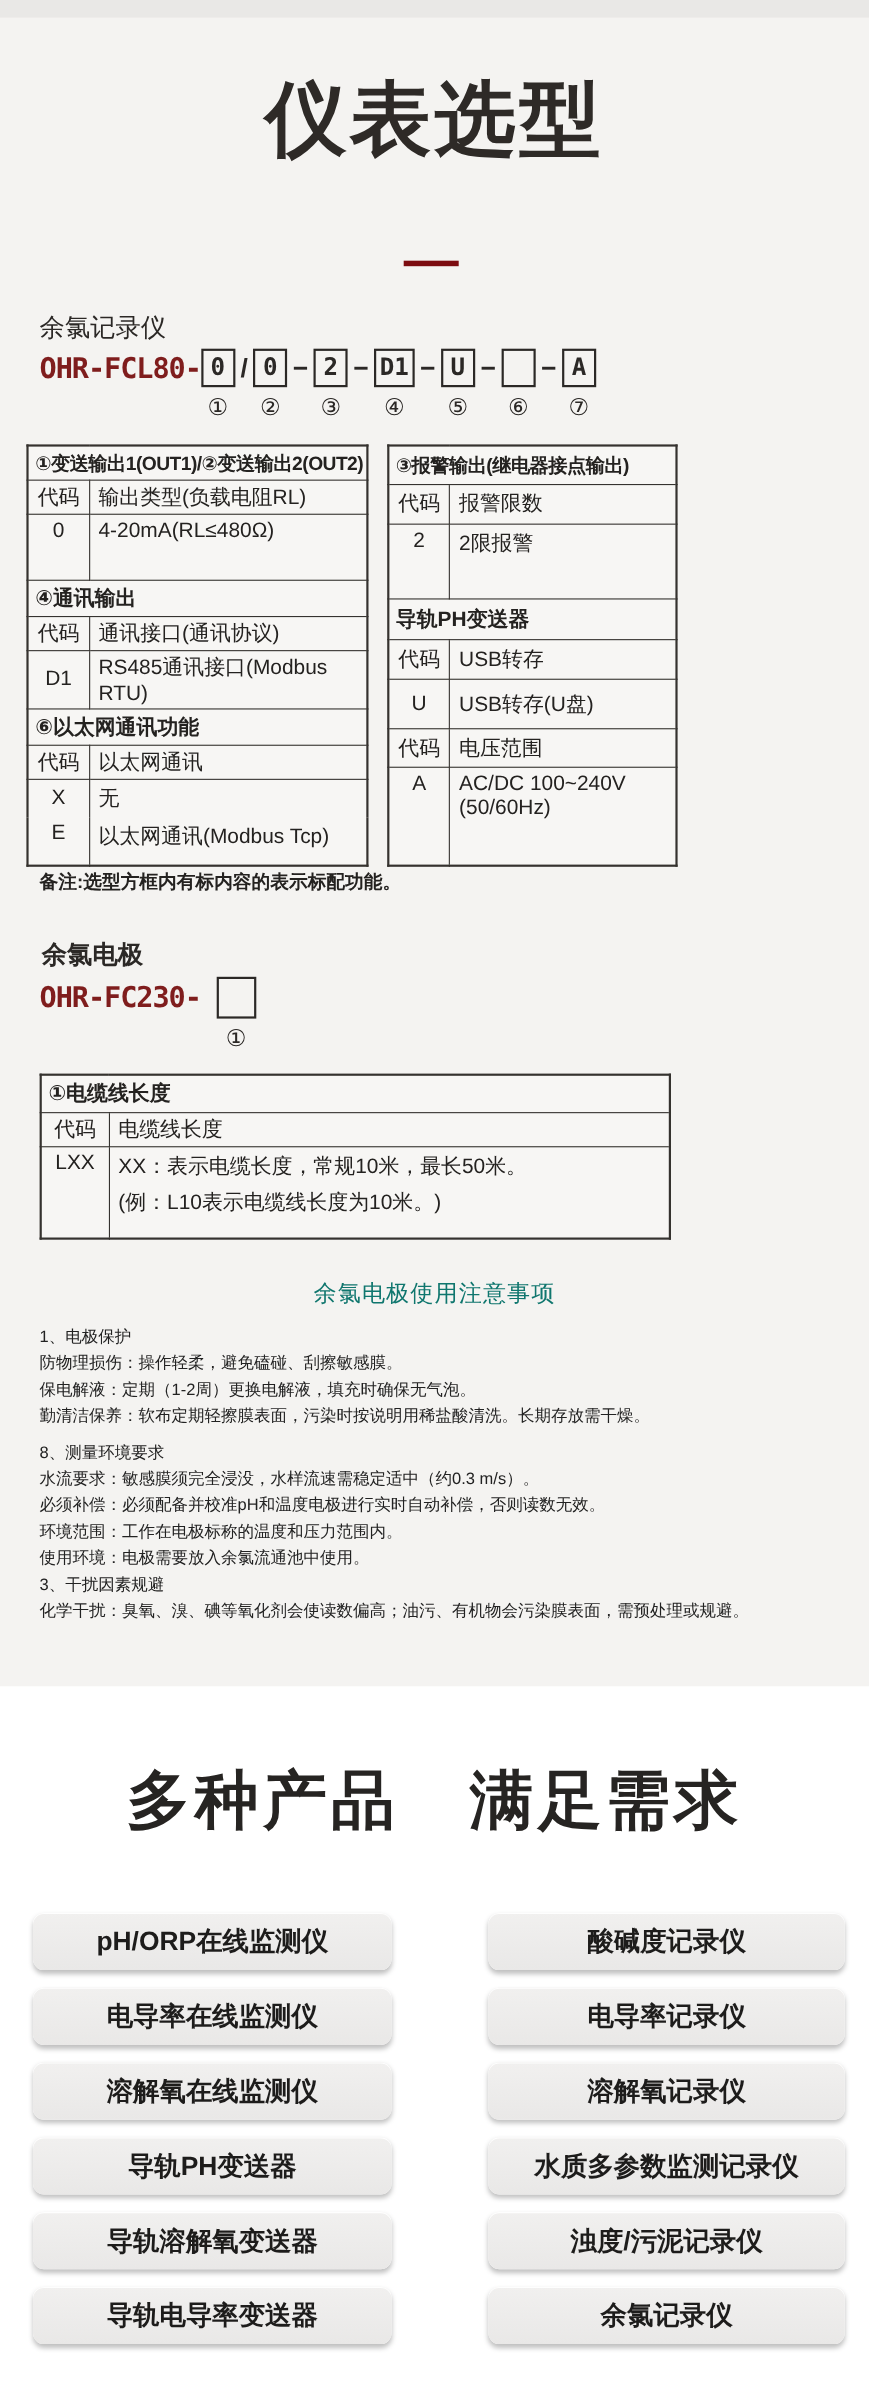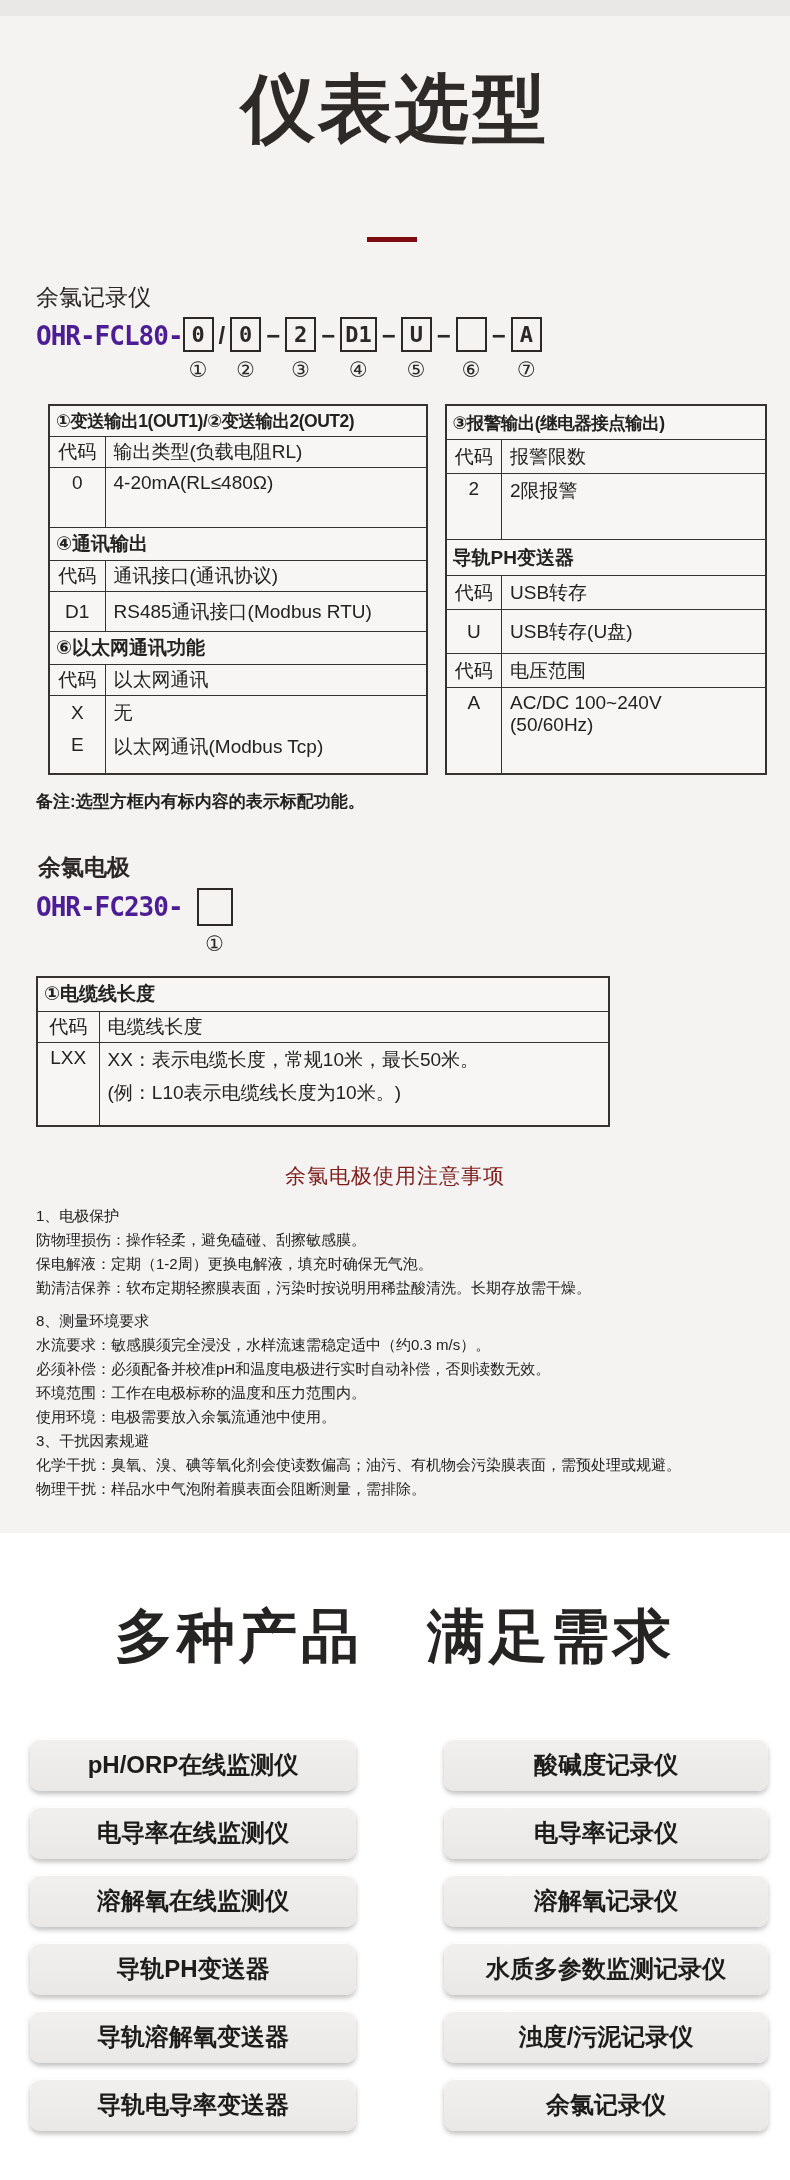--- a/index.html
+++ b/index.html
@@ -10,50 +10,50 @@
   .main-title { position:absolute; top:44px; left:0; right:0; text-align:center;
     font-size:74px; font-weight:800; letter-spacing:3px; color:#2e2a27; }
   .title-dash { position:absolute; top:221px; left:50%; margin-left:-28px; width:50px; height:5px; background:#7c0c10; }
 
   .sec-label { position:absolute; left:36px; font-size:23px; color:#2b2826; }
   .sec-label.bold { font-weight:700; }
 
   
   .model-line { position:absolute; left:36px; display:flex; align-items:flex-start; }
   .model-prefix { font-family:"DejaVu Sans Mono",monospace; font-size:26px; font-weight:600;
-    letter-spacing:-1px; line-height:38px; color:#4c1d95; }
+    letter-spacing:-1px; line-height:38px; color:#7f1d1d; }
   .msep { font-size:24px; font-weight:700; line-height:38px; margin:0 5px; color:#2b2826; }
   .msep:empty { display:none; margin:0; }
   .box-wrap { display:flex; flex-direction:column; align-items:center; }
   .model-box { min-width:31px; height:35px; border:2.5px solid #2b2826; background:transparent;
     display:flex; align-items:center; justify-content:center; padding:0 3px;
     font-family:"DejaVu Sans Mono",monospace; font-size:22px; font-weight:700; }
   .circ-num { margin-top:6px; font-size:21px; color:#2b2826; }
 
   
-  .tbl-wrap { position:absolute; left:48px; width:719px; display:flex; gap:17px; }
+  .tbl-wrap { position:absolute; left:24px; width:592px; display:flex; gap:17px; }
   table.spec { border-collapse:collapse; table-layout:fixed; background:#f7f6f4; }
   table.spec td { border:1.5px solid #35322f; font-size:19px; color:#242220; overflow:hidden; }
   table.spec { border:2.5px solid #35322f; }
   td.sec-h { font-weight:700; font-size:19px; padding:3px 4px 3px 6px; white-space:nowrap; border-top:3px solid #35322f; border-bottom:2px solid #35322f; }
   td.sec-h.tight { font-size:17.5px; letter-spacing:-0.5px; }
   td.code { text-align:center; padding:2px; }
   td.desc { padding:2px 4px 2px 8px; }
   tr.vtop td { vertical-align:top; padding-top:4px; }
   tr.merge td { border-top:hidden; }
   .h31 { height:31px; } .h30 { height:30px; } .h60 { height:60px; } .h40 { height:40px; }
   .h28 { height:28px; } .h34 { height:34px; } .h44 { height:44px; } .h78 { height:78px; } .h84 { height:84px; }
 
   .note-line { position:absolute; left:36px; font-size:17px; font-weight:700; color:#242220; }
 
   
   .tbl2 { position:absolute; left:36px; width:574px; }
 
   
-  .notes-title { position:absolute; left:0; right:0; text-align:center; font-size:21px; color:#7f1d1d; letter-spacing:1px; }
+  .notes-title { position:absolute; left:0; right:0; text-align:center; font-size:21px; color:#0f766e; letter-spacing:1px; }
   .notes-body { position:absolute; left:36px; right:18px; font-size:15px; line-height:24px; color:#222; }
   .notes-body .nline { white-space:nowrap; }
   .notes-body .gap-top { margin-top:9px; }
 
   
   .white-panel { position:absolute; left:0; top:1517px; width:790px; height:663px; background:#ffffff; }
   .products-heading { position:absolute; top:1582px; left:0; right:0; display:flex; justify-content:center; gap:64px;
     font-size:58px; font-weight:800; letter-spacing:4px; color:#262422; }
   .prod-grid { position:absolute; top:1723px; left:30px; display:grid;
     grid-template-columns:326px 324px; column-gap:88px; row-gap:16px; }
@@ -243,21 +243,20 @@
     <div class="nline">防物理损伤：操作轻柔，避免磕碰、刮擦敏感膜。</div>
     <div class="nline">保电解液：定期（1-2周）更换电解液，填充时确保无气泡。</div>
     <div class="nline">勤清洁保养：软布定期轻擦膜表面，污染时按说明用稀盐酸清洗。长期存放需干燥。</div>
     <div class="nline gap-top">8、测量环境要求</div>
     <div class="nline">水流要求：敏感膜须完全浸没，水样流速需稳定适中（约0.3 m/s）。</div>
     <div class="nline">必须补偿：必须配备并校准pH和温度电极进行实时自动补偿，否则读数无效。</div>
     <div class="nline">环境范围：工作在电极标称的温度和压力范围内。</div>
     <div class="nline">使用环境：电极需要放入余氯流通池中使用。</div>
     <div class="nline">3、干扰因素规避</div>
     <div class="nline">化学干扰：臭氧、溴、碘等氧化剂会使读数偏高；油污、有机物会污染膜表面，需预处理或规避。</div>
-    <div class="nline">物理干扰：样品水中气泡附着膜表面会阻断测量，需排除。</div>
   </div>
 
   <div class="white-panel"></div>
   <div class="products-heading">
     <span>多种产品</span>
     <span>满足需求</span>
   </div>
 
   <div class="prod-grid">
     <div class="prod-btn">pH/ORP在线监测仪</div>

